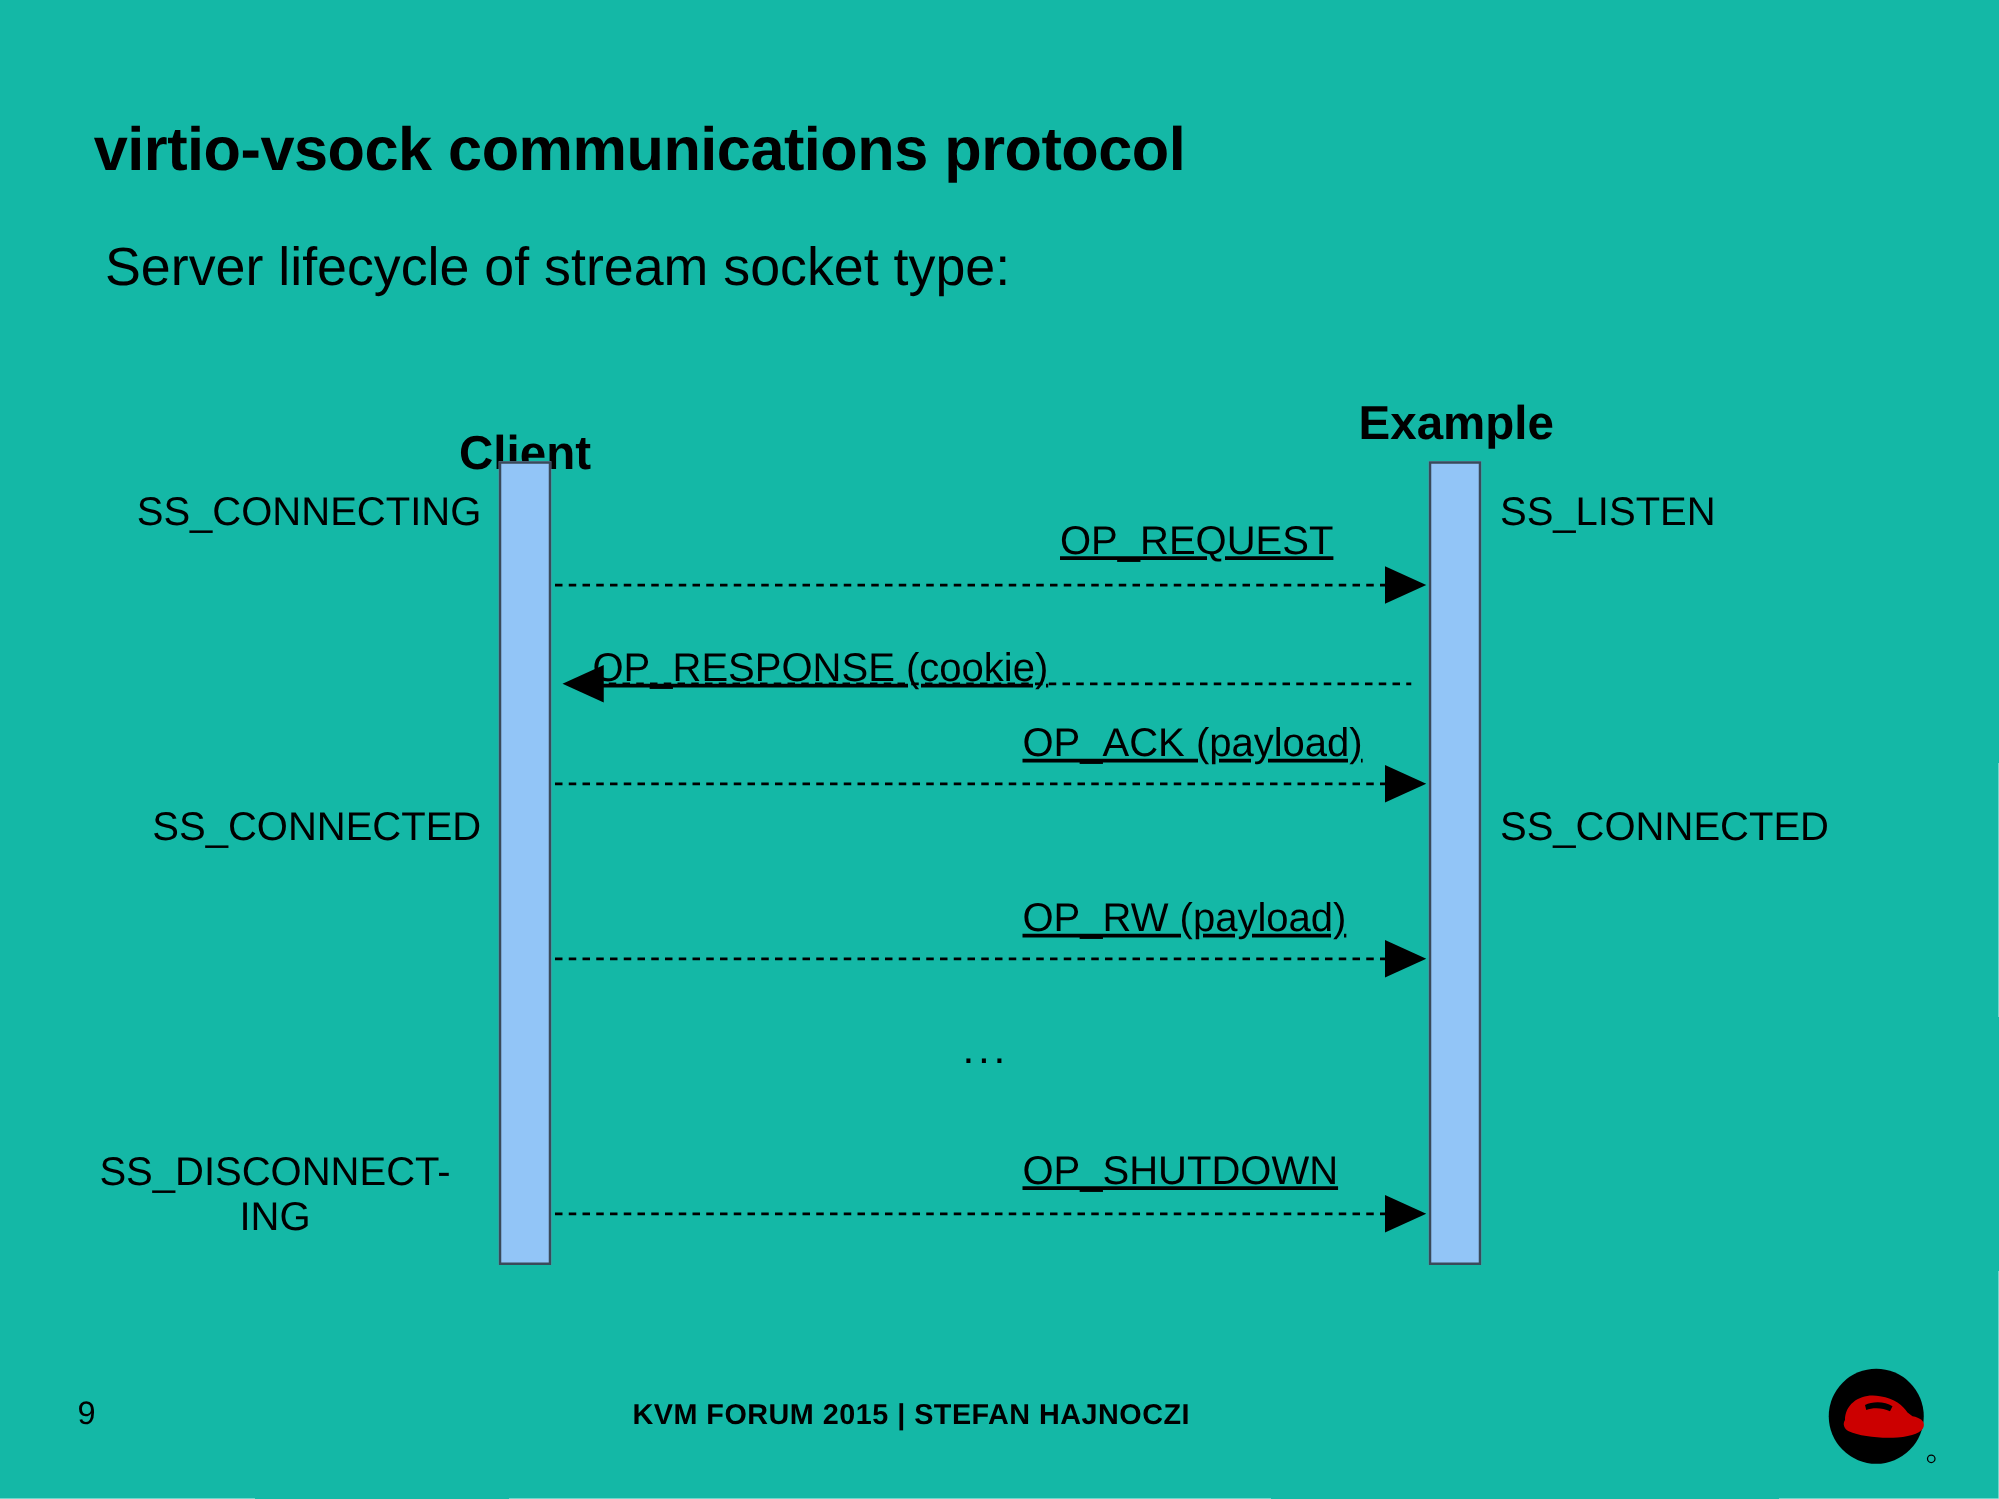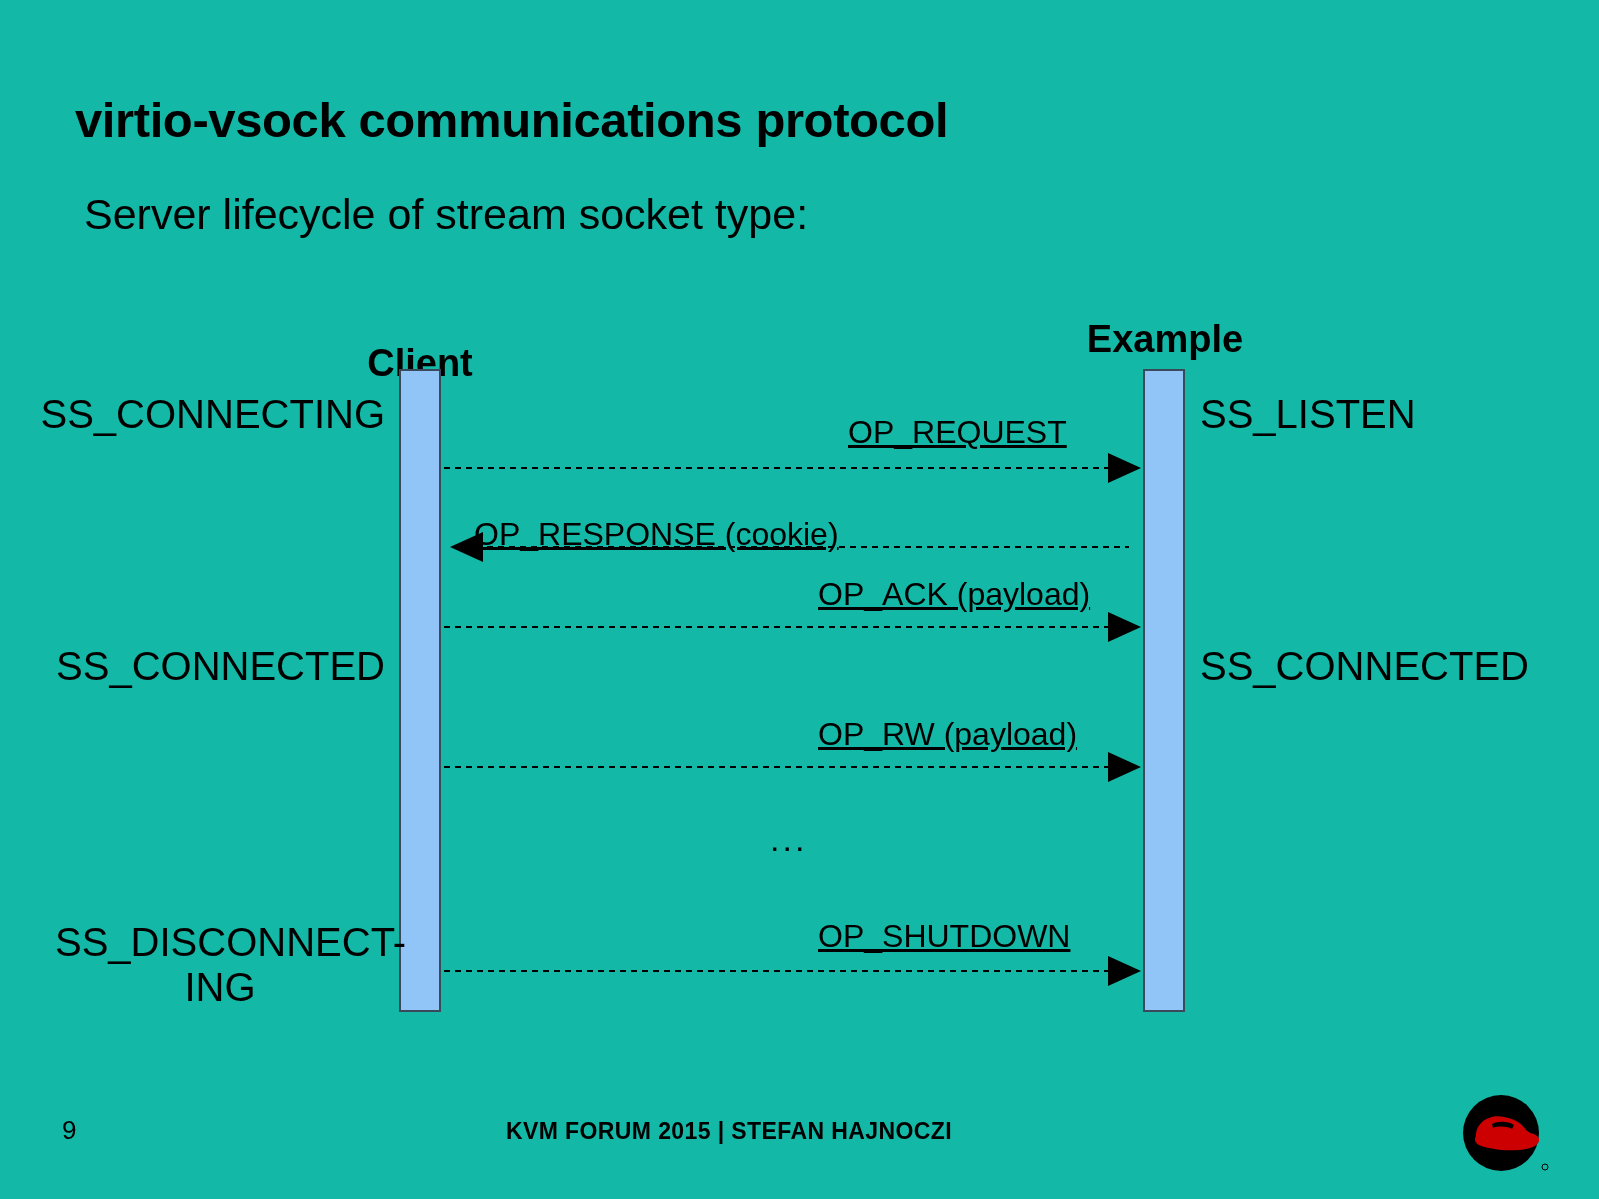--- a/index.html
+++ b/index.html
@@ -63,21 +63,21 @@
     position: absolute;
     background: #92C5F7;
     border: 2px solid #3A4A5A;
     box-sizing: border-box;
   }
   #lifeline-client { left: 399px; top: 369px; width: 42px; height: 643px; }
   #lifeline-server { left: 1143px; top: 369px; width: 42px; height: 643px; }
 
   .state-label {
     position: absolute;
-    font-size: 40px;
+    font-size: 32px;
     white-space: nowrap;
     line-height: 1.12;
   }
 
   #state-client-connecting   { left:  30px; top: 392px; width: 355px; text-align: right; }
   #state-client-connected    { left:  30px; top: 644px; width: 355px; text-align: right; }
   #state-client-disconnecting{ left:  55px; top: 920px; width: 330px; text-align: center; white-space: normal; }
 
   #state-server-listen       { left: 1200px; top: 392px; text-align: right; }
   #state-server-connected    { left: 1200px; top: 644px; text-align: left; }

